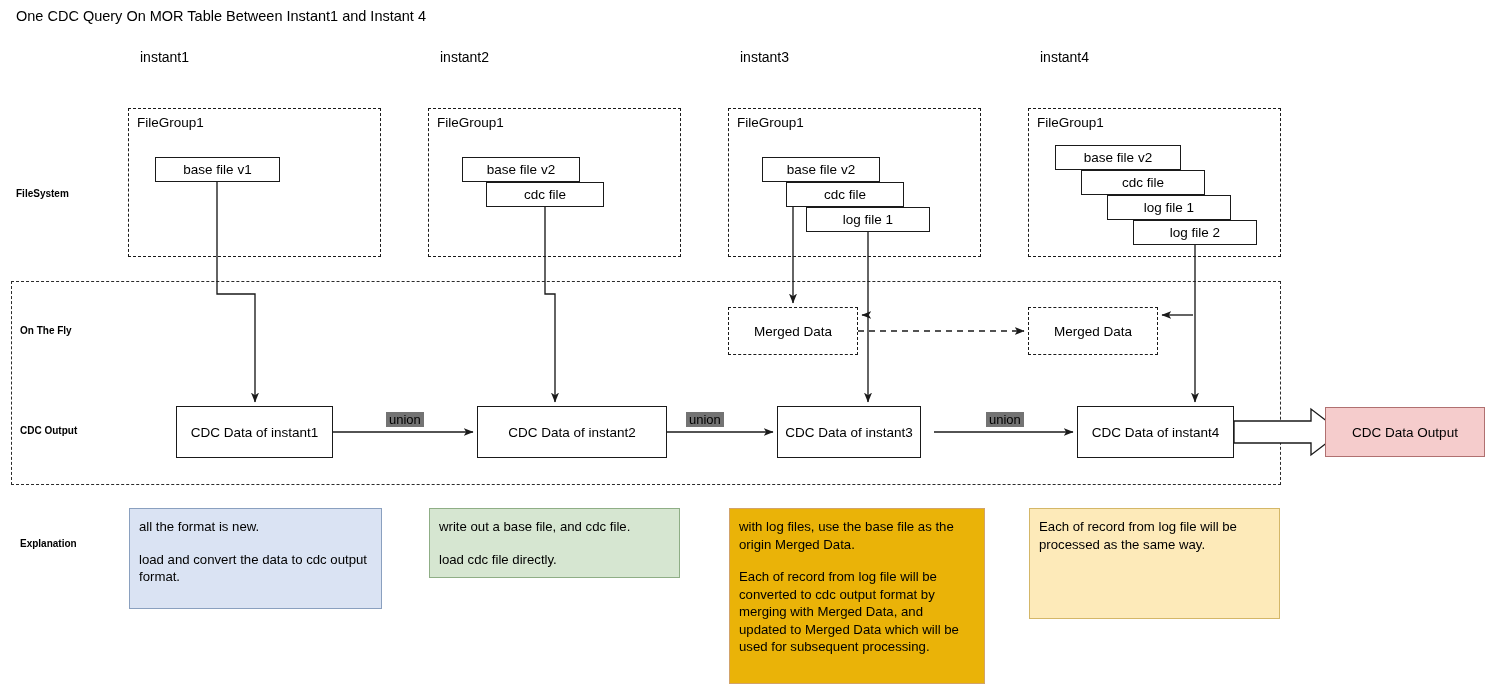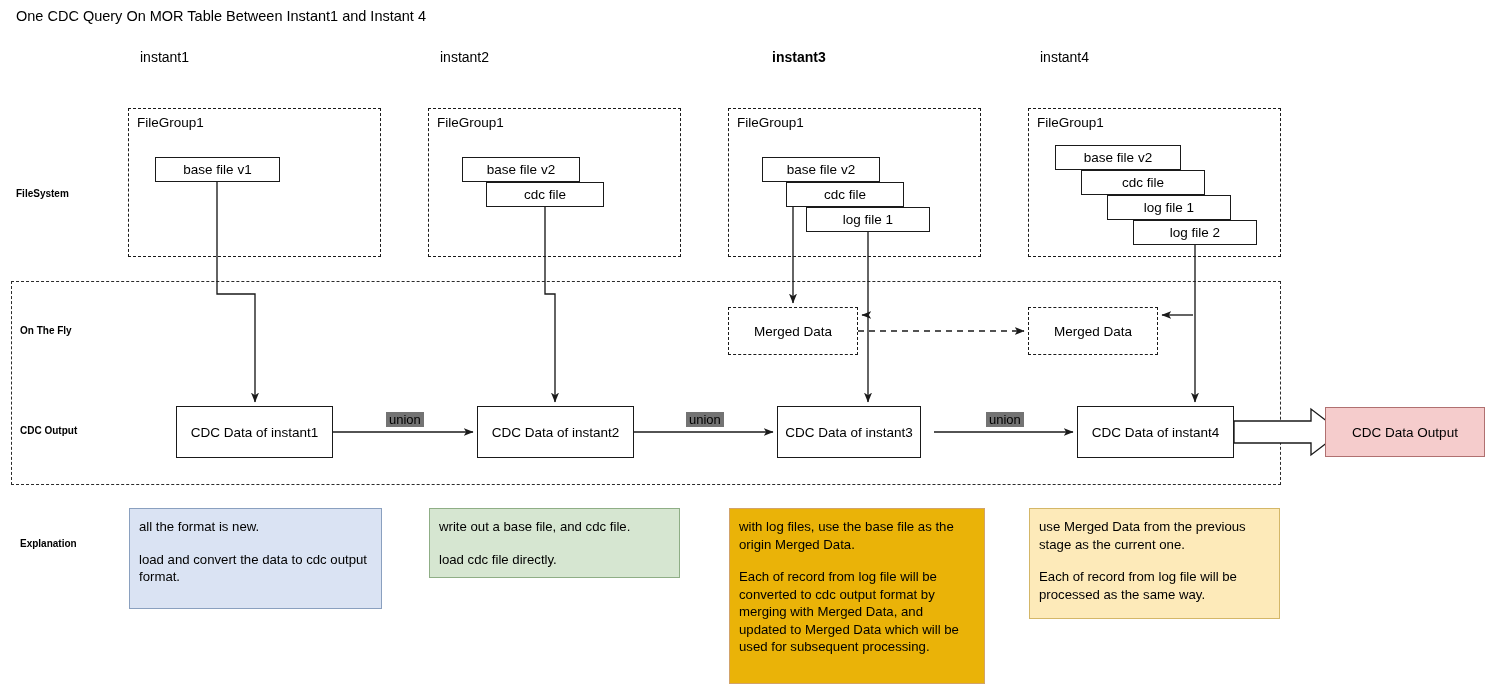--- a/index.html
+++ b/index.html
@@ -50,21 +50,21 @@
 </style>
 </head>
 <body>
 
 <div id="stage">
 
   <div class="abs title">One CDC Query On MOR Table Between Instant1 and Instant 4</div>
 
   <div class="abs colhdr" style="left:140px;top:49px;">instant1</div>
   <div class="abs colhdr" style="left:440px;top:49px;">instant2</div>
-  <div class="abs colhdr" style="left:772px;top:49px;font-weight:bold;">instant3</div>
+  <div class="abs colhdr" style="left:740px;top:49px;">instant3</div>
   <div class="abs colhdr" style="left:1040px;top:49px;">instant4</div>
 
   <div class="abs rowlbl" style="left:16px;top:188px;">FileSystem</div>
   <div class="abs rowlbl" style="left:20px;top:325px;">On The Fly</div>
   <div class="abs rowlbl" style="left:20px;top:425px;">CDC Output</div>
   <div class="abs rowlbl" style="left:20px;top:538px;">Explanation</div>
 
   <div class="abs dashed-group" style="left:128px;top:108px;width:253px;height:149px;">
     <span class="group-label">FileGroup1</span>
   </div>
@@ -91,21 +91,21 @@
   <div class="abs filebox" style="left:1081px;top:170px;width:124px;height:25px;">cdc file</div>
   <div class="abs filebox" style="left:1107px;top:195px;width:124px;height:25px;">log file 1</div>
   <div class="abs filebox" style="left:1133px;top:220px;width:124px;height:25px;">log file 2</div>
 
   <div class="abs dashed-outer" style="left:11px;top:281px;width:1270px;height:204px;"></div>
 
   <div class="abs mergedbox" style="left:728px;top:307px;width:130px;height:48px;">Merged Data</div>
   <div class="abs mergedbox" style="left:1028px;top:307px;width:130px;height:48px;">Merged Data</div>
 
   <div class="abs cdcbox" style="left:176px;top:406px;width:157px;height:52px;">CDC Data of instant1</div>
-  <div class="abs cdcbox" style="left:477px;top:406px;width:157px;height:52px;">CDC Data of instant2</div>
+  <div class="abs cdcbox" style="left:477px;top:406px;width:190px;height:52px;">CDC Data of instant2</div>
   <div class="abs cdcbox" style="left:777px;top:406px;width:144px;height:52px;">CDC Data of instant3</div>
   <div class="abs cdcbox" style="left:1077px;top:406px;width:157px;height:52px;">CDC Data of instant4</div>
 
   <div class="abs unionlbl" style="left:386px;top:412px;">union</div>
   <div class="abs unionlbl" style="left:686px;top:412px;">union</div>
   <div class="abs unionlbl" style="left:986px;top:412px;">union</div>
 
   <div class="abs outbox" style="left:1325px;top:407px;width:160px;height:50px;">CDC Data Output</div>
 
   <div class="abs expl" style="left:129px;top:508px;width:253px;height:101px;background:#dae3f3;border-color:#8aa0bf;">
@@ -117,21 +117,20 @@
     <p>write out a base file, and cdc file.</p>
     <p>load cdc file directly.</p>
   </div>
 
   <div class="abs expl" style="left:729px;top:508px;width:256px;height:176px;background:#eab308;border-color:#d2a36a;">
     <p>with log files, use the base file as the origin Merged Data.</p>
     <p>Each of record from log file will be converted to cdc output format by merging with Merged Data, and updated to Merged Data which will be used for subsequent processing.</p>
   </div>
 
   <div class="abs expl" style="left:1029px;top:508px;width:251px;height:111px;background:#fdeab9;border-color:#d4b768;">
-    <p>use Merged Data from the previous stage as the current one.</p>
     <p>Each of record from log file will be processed as the same way.</p>
   </div>
 
   <svg class="wires" viewBox="0 0 1491 694">
     <defs>
       <marker id="ah" markerWidth="11" markerHeight="11" refX="9.4" refY="4" orient="auto" markerUnits="userSpaceOnUse">
         <path d="M0,0 L10,4 L0,8 L2.6,4 Z" fill="#1a1a1a"></path>
       </marker>
       <marker id="ahl" markerWidth="11" markerHeight="11" refX="9.4" refY="4" orient="auto" markerUnits="userSpaceOnUse">
         <path d="M0,0 L10,4 L0,8 L2.6,4 Z" fill="#1a1a1a"></path>

